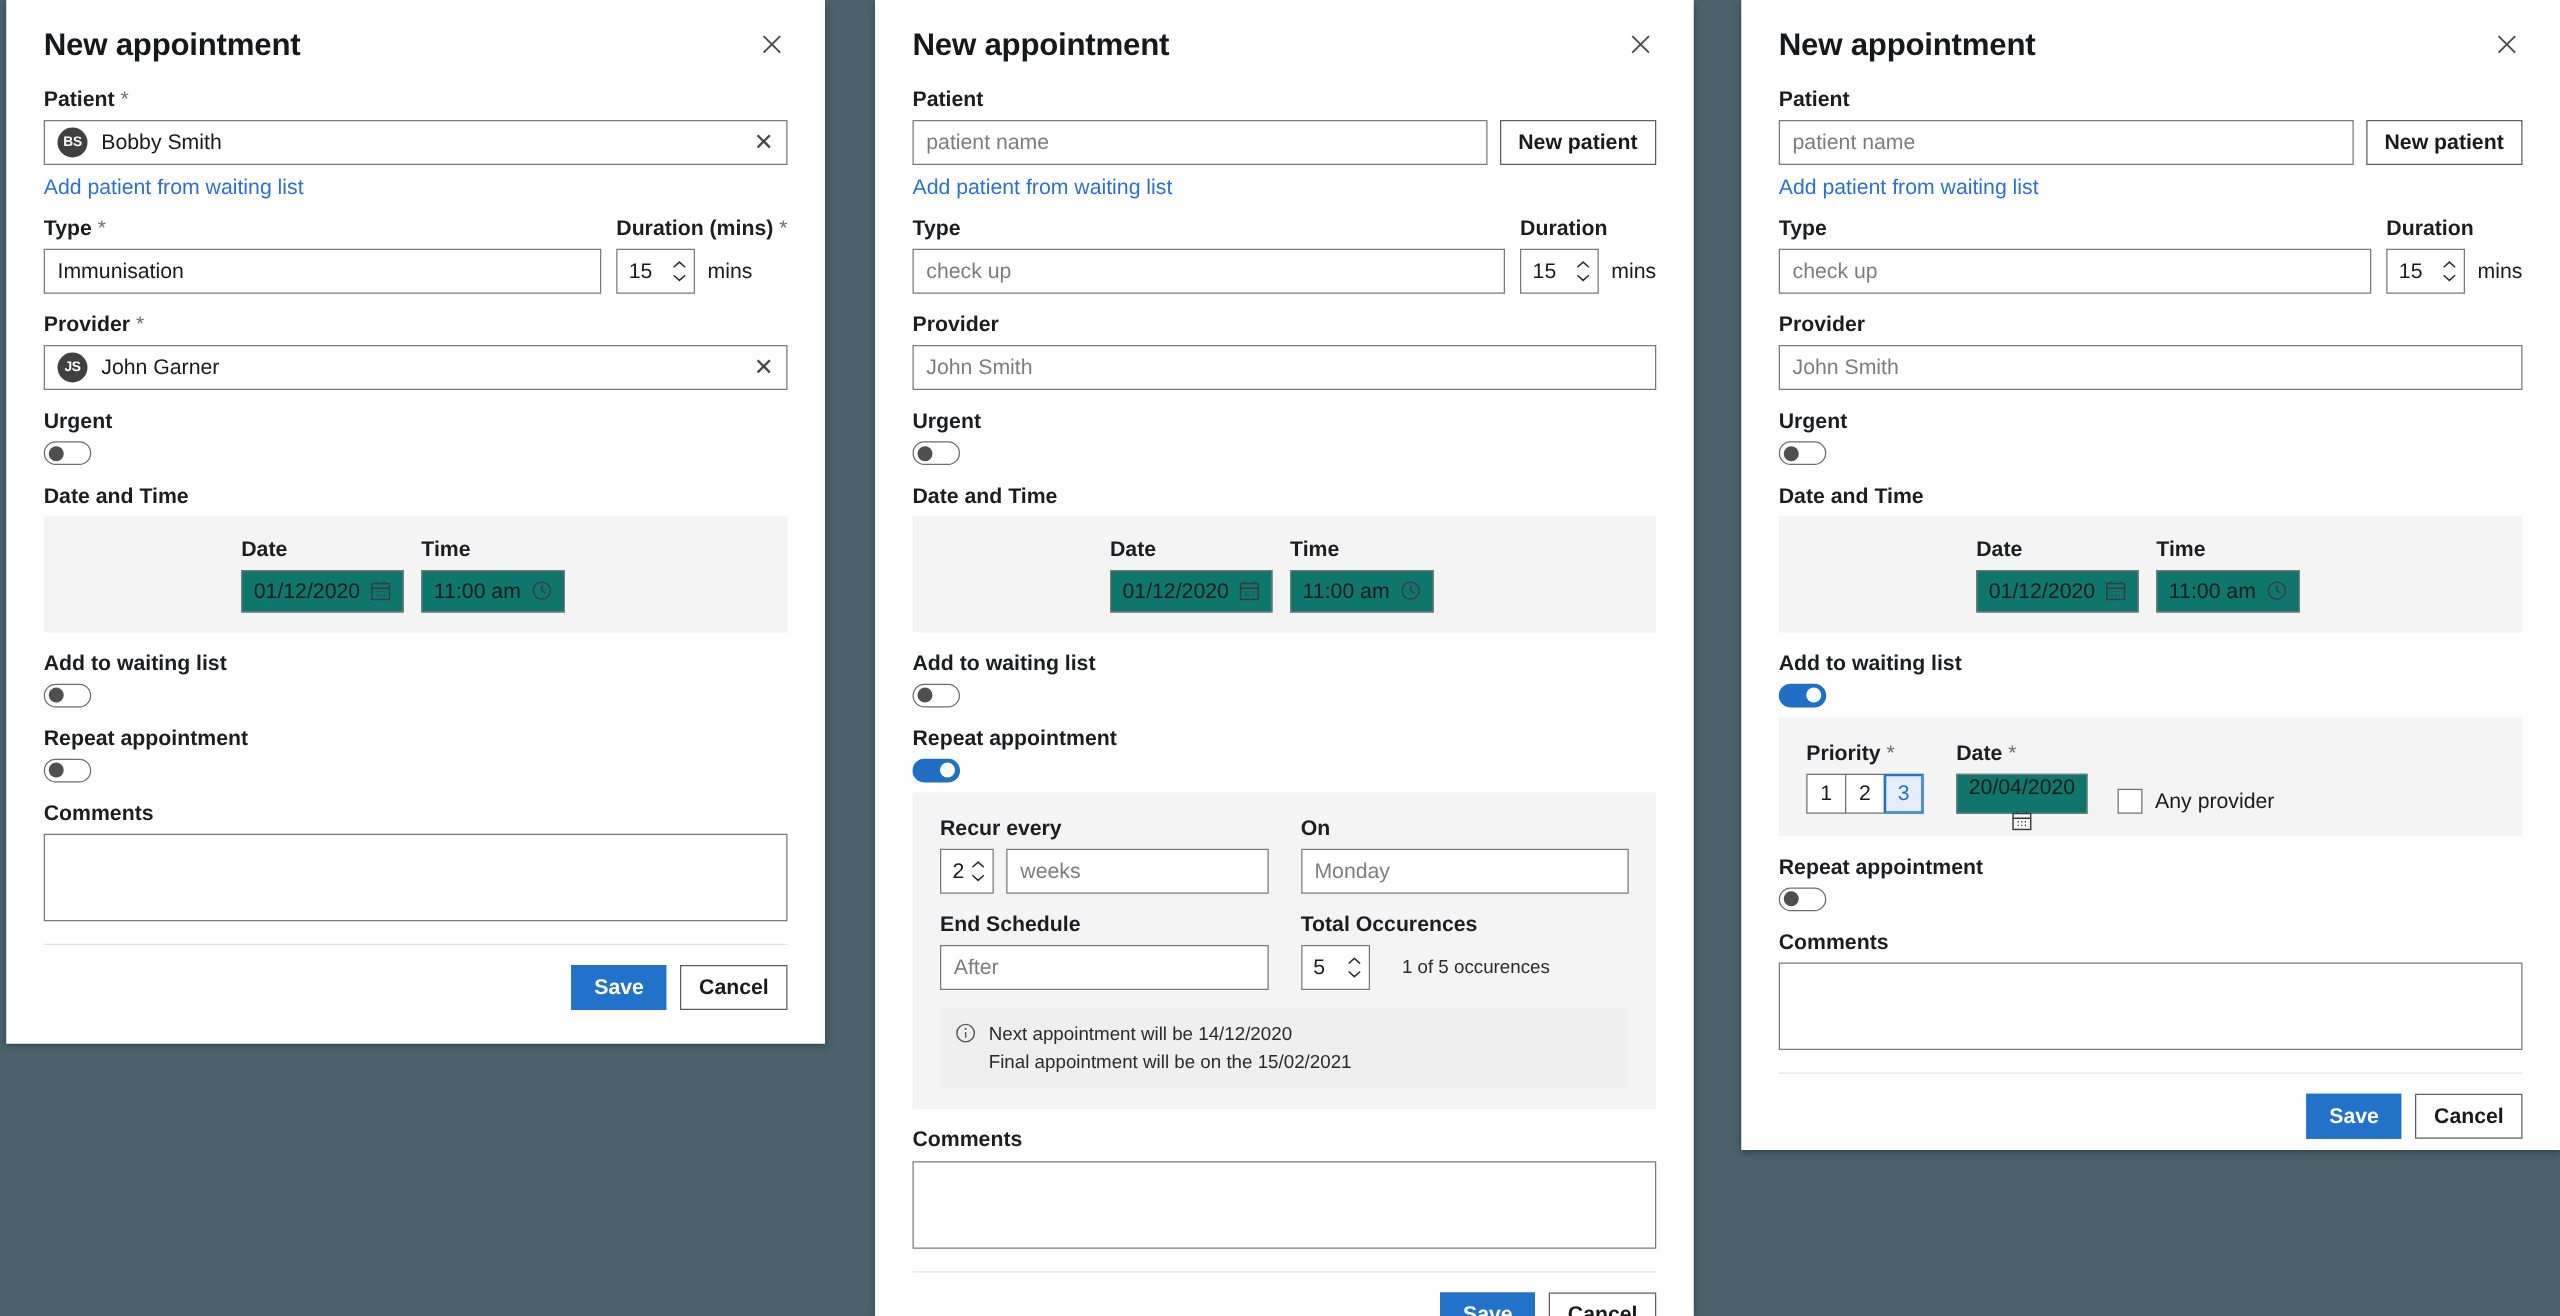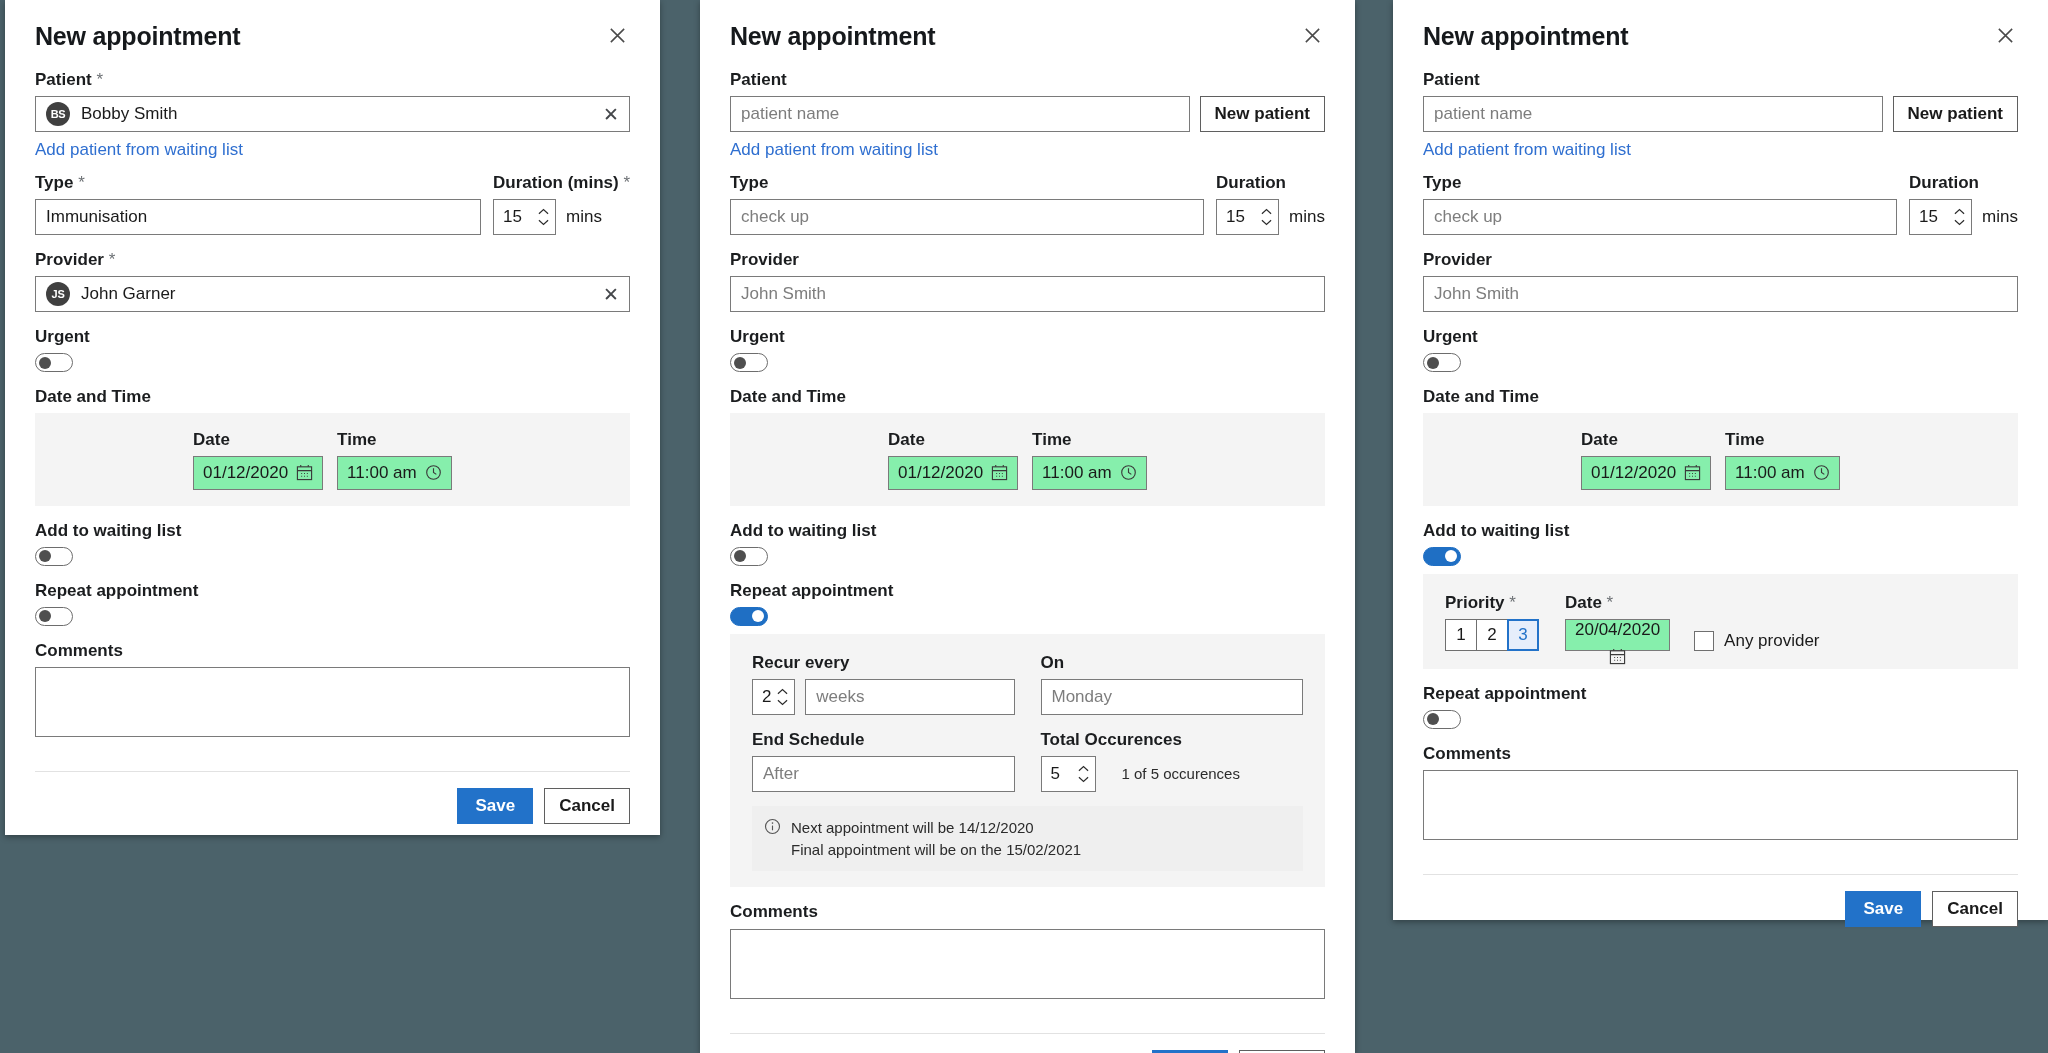--- a/index.html
+++ b/index.html
@@ -100,35 +100,35 @@
     background: #4f4f4f; top: 2.5px; left: 3px; transition: none;
   }
   .toggle.on { background: #1f6fc4; border-color: #1f6fc4; }
   .toggle.on .knob { background: #fff; left: 21px; }
 
   .gray-box { background: #f4f4f4; padding: 16px 20px; }
 
   .dt-grid { display: flex; gap: 14px; padding-left: 138px; }
   .dt-col .field-label { margin-bottom: 4px; }
   .date-input, .time-input {
-    border: 1px solid #7a7a7a; background:#86efac; height: 34px;
+    border: 1px solid #7a7a7a; background:#0f766e; height: 34px;
     display: flex; align-items: center; gap: 8px;
     padding: 0 9px; font-size: 17px; white-space: nowrap;
   }
   .icon-sm { width: 17px; height: 17px; flex:none; color:#3a3a3a; }
   .icon-sm svg { width:100%; height:100%; display:block; }
 
   textarea.comments {
     width: 100%; height: 70px; border: 1px solid #7a7a7a;
     font-family: "Liberation Sans", sans-serif; font-size: 17px;
     resize: none; padding: 6px 8px; display:block;
   }
 
   .footer {
-    border-top: 1px solid #e2e2e2; margin-top: 34px; padding-top: 16px;
+    border-top: 1px solid #e2e2e2; margin-top: 18px; padding-top: 16px;
     display: flex; justify-content: flex-end; gap: 11px;
   }
   .footer .btn { min-width: 76px; display:flex; align-items:center; justify-content:center; }
 
   .section-gap { height: 14px; }
 
   
   .repeat-box { background: #f4f4f4; padding: 18px 22px 16px 22px; }
   .rb-row { display: flex; gap: 26px; }
   .rb-col { flex: 1 1 0; min-width:0; }

